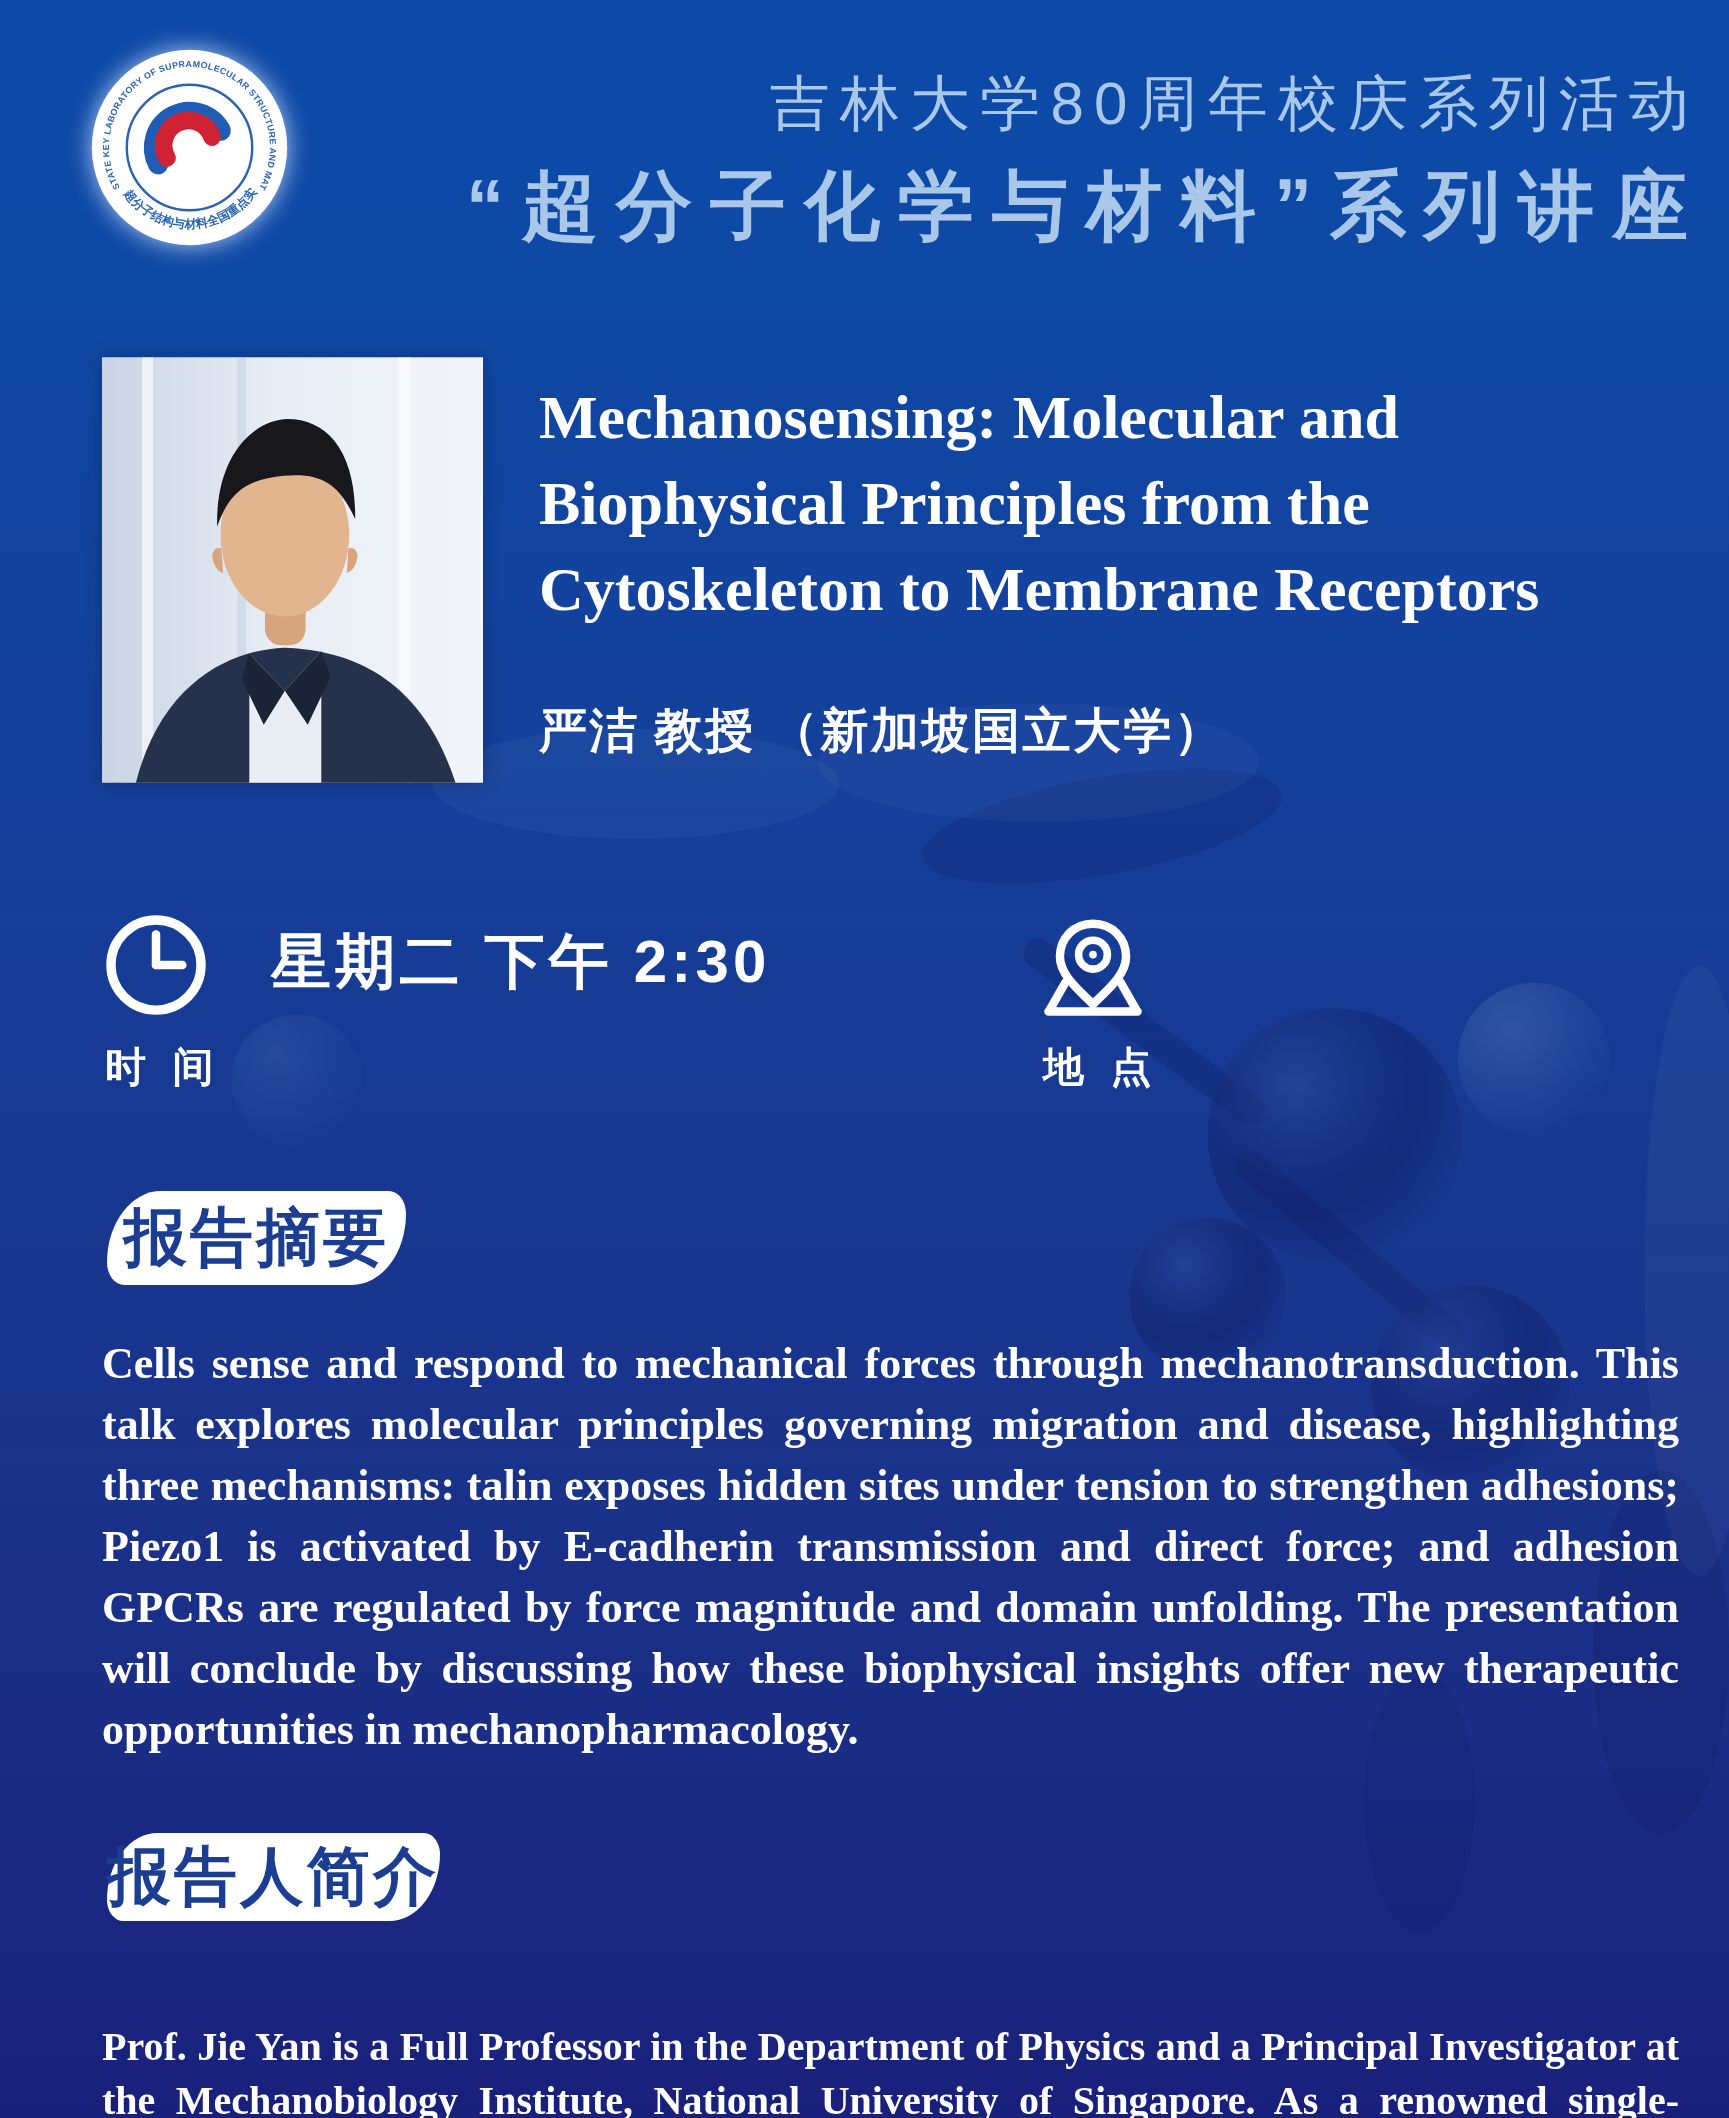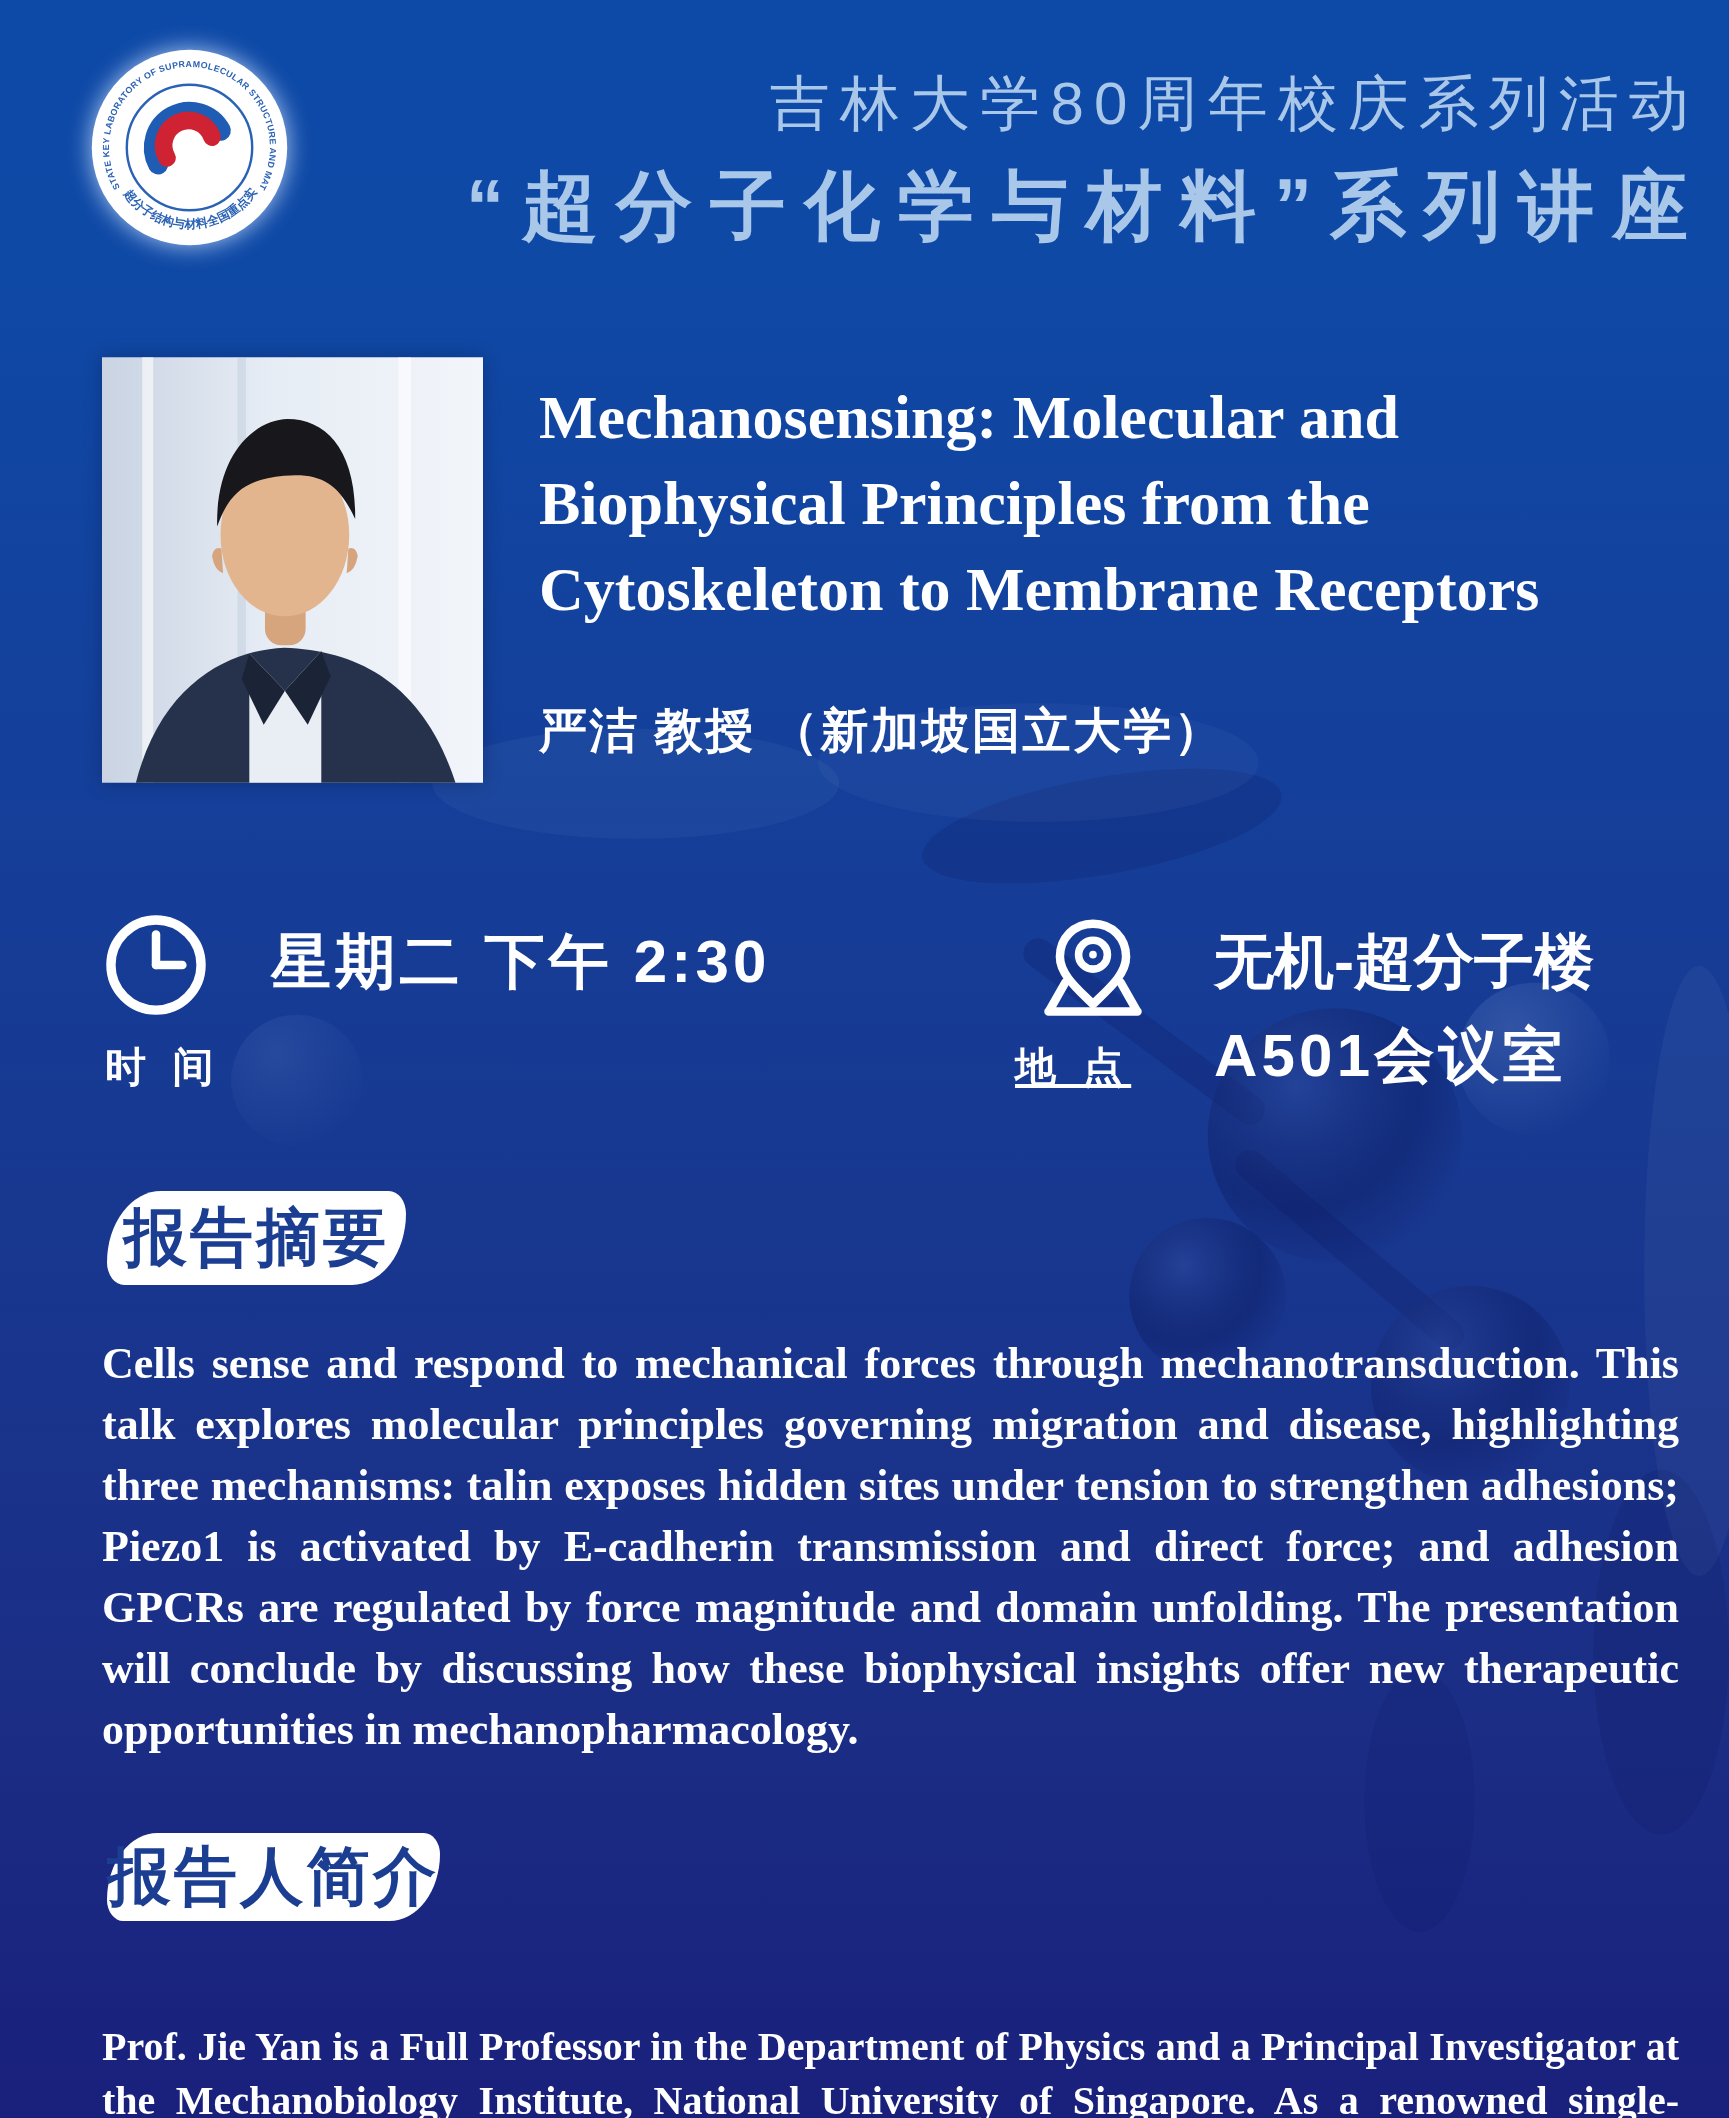--- a/index.html
+++ b/index.html
@@ -154,25 +154,21 @@
     <div class="sched-text" style="left:271px;top:915px;">
       <div class="l2">星期二  下午 2:30</div>
     </div>
 
     <svg class="sched-icon" style="left:1040px;top:911px;" width="106" height="106" viewBox="0 0 250 250">
       <path d="M125,30 C80,30 47,64 47,108 C47,150 90,185 125,220 C160,185 203,150 203,108 C203,64 170,30 125,30 Z" fill="none" stroke="#ffffff" stroke-width="20" stroke-linejoin="round"></path>
       <circle cx="125" cy="103" r="34" fill="none" stroke="#ffffff" stroke-width="18"></circle>
       <circle cx="125" cy="103" r="9" fill="#ffffff"></circle>
       <path d="M60,168 L22,235 M190,168 L228,235 M20,237 L230,237" fill="none" stroke="#ffffff" stroke-width="20" stroke-linecap="round"></path>
     </svg>
-    <div class="sched-label" style="left:1015px;top:1040px;text-decoration:underline;">地 点</div>
-    <div class="sched-text" style="left:1214px;top:915px;">
-      <div class="l1">无机-超分子楼</div>
-      <div class="l2">A501会议室</div>
-    </div>
+    <div class="sched-label" style="left:1043px;top:1040px;">地 点</div>
 
     <div class="badge badge1">报告摘要</div>
     <div class="para abstract-body">Cells sense and respond to mechanical forces through mechanotransduction. This talk explores molecular principles governing migration and disease, highlighting three mechanisms: talin exposes hidden sites under tension to strengthen adhesions; Piezo1 is activated by E-cadherin transmission and direct force; and adhesion GPCRs are regulated by force magnitude and domain unfolding. The presentation will conclude by discussing how these biophysical insights offer new therapeutic opportunities in mechanopharmacology.</div>
 
     <div class="badge badge2">报告人简介</div>
     <div class="para bio-body">Prof. Jie Yan is a Full Professor in the Department of Physics and a Principal Investigator at the Mechanobiology Institute, National University of Singapore. As a renowned single-molecule biophysicist, his research integrates molecular mechanics with translational mechanobiology. Prof. Yan focuses on the micromechanics of DNA and proteins, elucidating how force-bearing biomolecules interpret mechanical stress to regulate biochemical signaling. His pioneering work has established a biophysical framework for understanding mechanotransduction across cytoskeletal linkages, ion channels, and adhesion GPCRs. He has published over 170 papers in leading international journals and has been elected a Fellow of the American Physical Society. He is also a Singapore National Research Foundation (NRF) Investigator, a distinction awarded for scientific excellence and high-impact research.</div>
 
   </div>
 
 </div>

